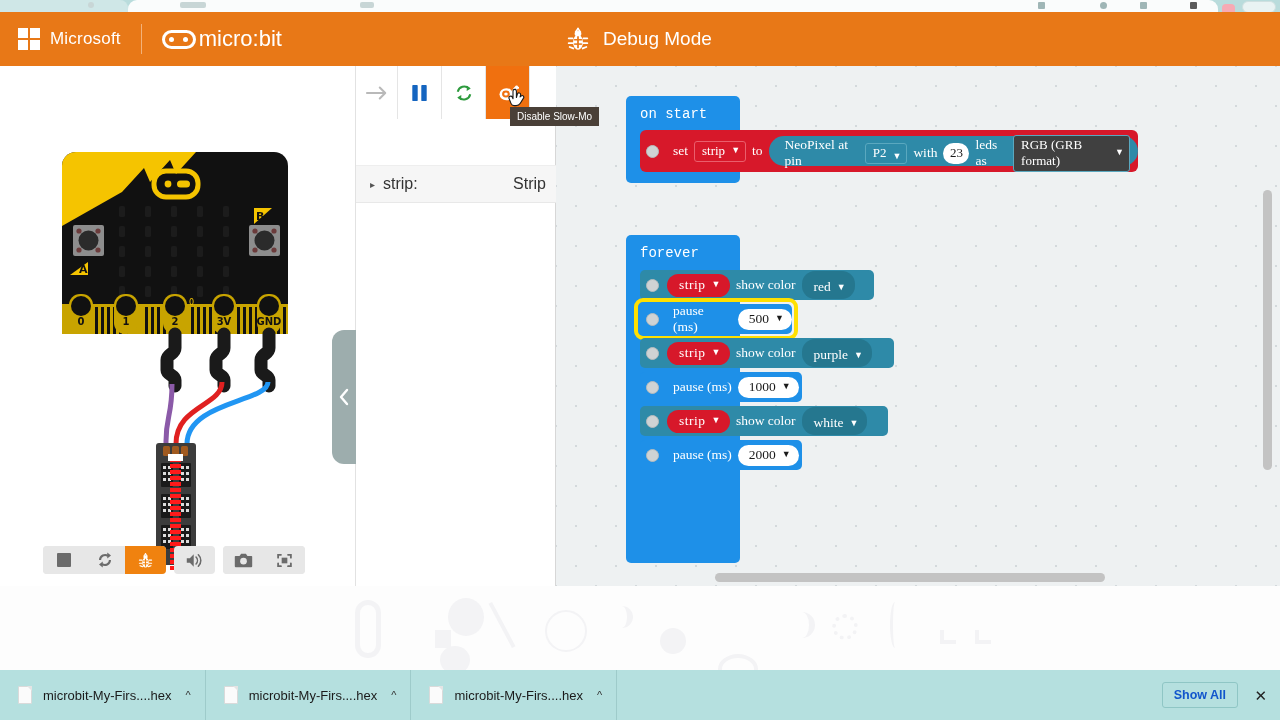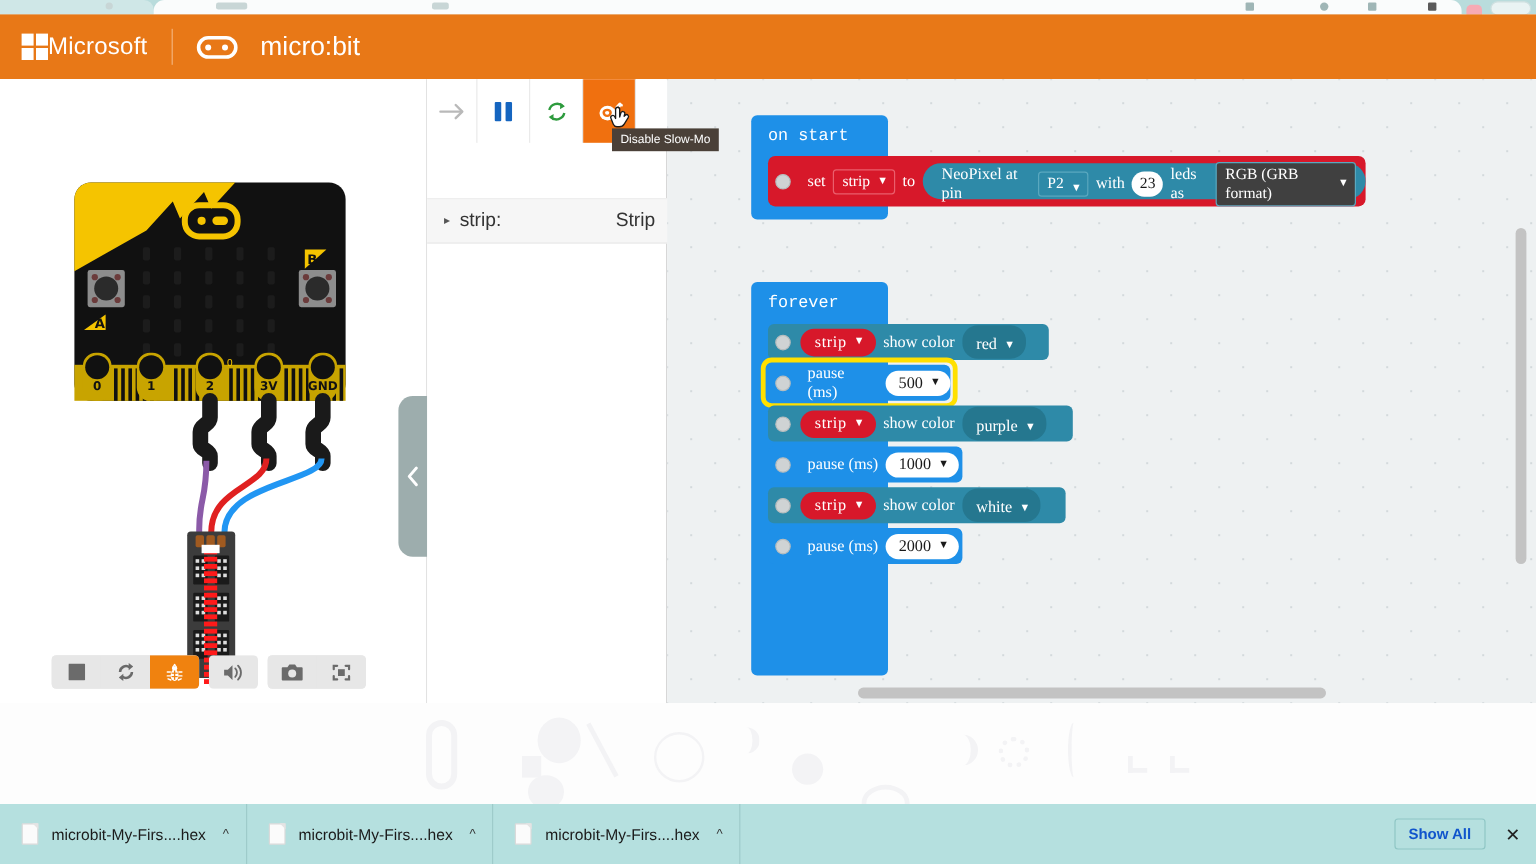--- a/index.html
+++ b/index.html
@@ -41,23 +41,23 @@
   }
 
   
   .header {
     position: absolute; left: 0; top: 12px; width: 1280px; height: 54px;
     background: #e87817; display: flex; align-items: center;
   }
   .ms-logo { display: flex; align-items: center; margin-left: 18px; }
   .ms-squares { width: 22px; height: 22px; display: grid; grid-template-columns: 10px 10px; grid-template-rows: 10px 10px; gap: 2px; }
   .ms-squares i { background: #fff; display: block; }
-  .ms-word { color: #fff; font-size: 20px; letter-spacing: .2px; }
+  .ms-word { color: #fff; font-size: 17px; margin-left: 10px; letter-spacing: .2px; }
   .hdr-div { width: 1px; height: 30px; background: #f3b27a; margin: 0 20px; }
-  .mb-logo { display: flex; align-items: center; gap: 16px; }
+  .mb-logo { display: flex; align-items: center; }
   .mb-face {
     width: 34px; height: 19px; border: 3px solid #fff; border-radius: 10px;
     display: flex; align-items: center; justify-content: space-around;
   }
   .mb-face i { width: 5px; height: 5px; background: #fff; border-radius: 50%; display: block; }
   .mb-word { color: #fff; font-size: 22px; margin-left: 3px; }
   .hdr-center { position: absolute; left: 565px; top: 0; height: 54px; display: flex; align-items: center; }
   .bug-ico { width: 26px; height: 26px; }
   .hdr-title { color: #fff; font-size: 19px; margin-left: 12px; }
   .exit-btn {
@@ -227,20 +227,42 @@
     </div>
     <div class="hdr-div"></div>
     <div class="mb-logo">
       <div class="mb-face">
           <i></i>
           <i></i>
         </div>
       <div class="mb-word">micro:bit</div>
     </div>
 
+    <div class="hdr-center">
+      <svg class="bug-ico" viewBox="0 0 24 24">
+        <g fill="#ffffff">
+          <rect x="10.2" y="1.5" width="1.5" height="5" transform="rotate(35 11 4)"></rect>
+          <rect x="12.3" y="1.5" width="1.5" height="5" transform="rotate(-35 13 4)"></rect>
+          <ellipse cx="12" cy="7.2" rx="3.1" ry="2.6"></ellipse>
+          <ellipse cx="12" cy="15" rx="4.6" ry="7"></ellipse>
+          <rect x="2.6" y="10.5" width="5.2" height="1.7" rx="0.8"></rect>
+          <rect x="16.2" y="10.5" width="5.2" height="1.7" rx="0.8"></rect>
+          <rect x="2.6" y="15" width="5.2" height="1.7" rx="0.8"></rect>
+          <rect x="16.2" y="15" width="5.2" height="1.7" rx="0.8"></rect>
+          <rect x="3.4" y="19.2" width="5.2" height="1.7" rx="0.8" transform="rotate(22 6 20)"></rect>
+          <rect x="15.4" y="19.2" width="5.2" height="1.7" rx="0.8" transform="rotate(-22 18 20)"></rect>
+        </g>
+        <g fill="#e87817">
+          <rect x="11.2" y="9.5" width="1.6" height="11"></rect>
+          <rect x="8.4" y="12" width="7.2" height="1.4"></rect>
+          <rect x="8.4" y="16" width="7.2" height="1.4"></rect>
+        </g>
+      </svg>
+      <div class="hdr-title">Debug Mode</div>
+    </div>
 
   </div>
 
   <div class="body-area">
 
     <div class="sim-panel">
       <svg class="sim-stage" viewBox="0 0 356 520">
 
         <g>
           <rect x="62" y="86" width="226" height="182" rx="14" fill="#111111"></rect>

